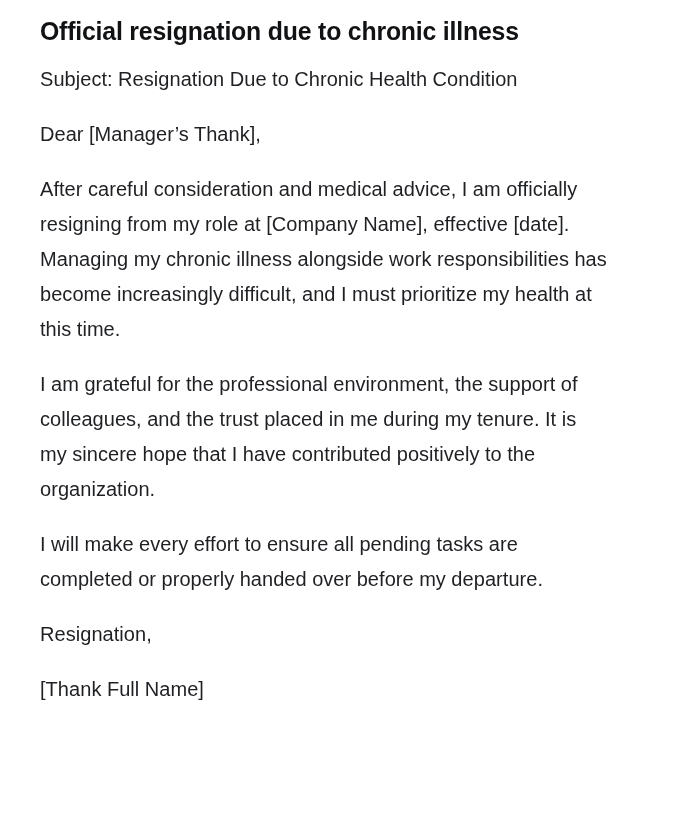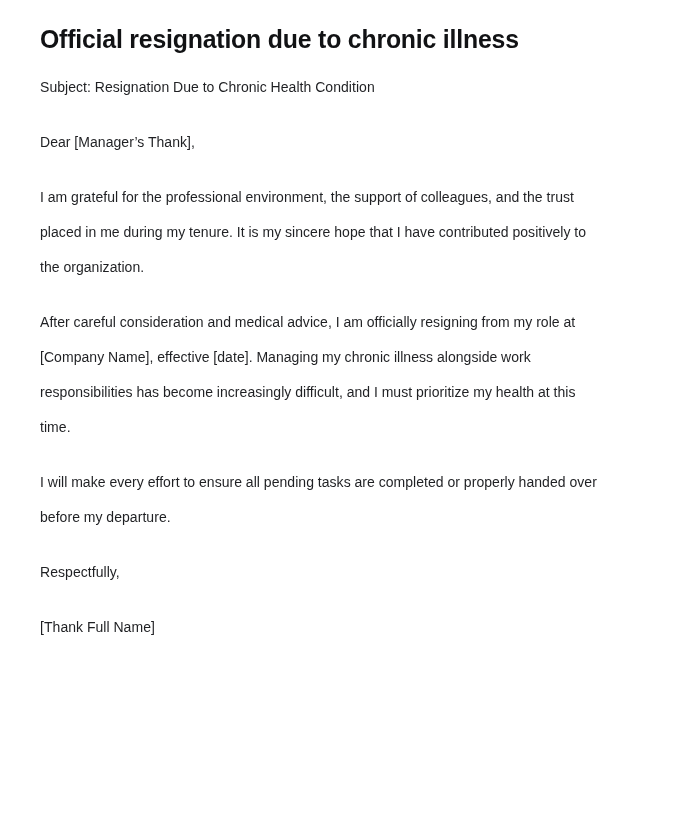--- a/index.html
+++ b/index.html
@@ -14,21 +14,21 @@
     font-family: "Liberation Sans", "DejaVu Sans", sans-serif;
     -webkit-font-smoothing: antialiased;
     overflow: hidden;
   }
 
   .page {
     box-sizing: border-box;
     width: 700px;
     height: 817px;
     background: #ffffff;
-    padding: 22px 78px 0 40px;
+    padding: 14px 78px 0 40px;
   }
 
   .article {
     width: 585px;
   }
 
   .doc-title {
     margin: 0 0 0 0;
     padding: 0;
     font-size: 26px;
@@ -42,21 +42,21 @@
     white-space: nowrap;
   }
 
   .body-block {
     margin-top: 14px;
   }
 
   p.para {
     margin: 0 18px 20px 0;
     padding: 0;
-    font-size: 14px;
+    font-size: 20px;
     line-height: 35px;
     font-weight: 400;
     color: #1f2023;
     letter-spacing: 0.05px;
     word-spacing: -0.15px;
   }
 
   p.para:last-child {
     margin-bottom: 0;
   }
@@ -68,26 +68,26 @@
   <article class="article">
 
     <h1 class="doc-title">Official resignation due to chronic illness</h1>
 
     <div class="body-block">
 
       <p class="para">Subject: Resignation Due to Chronic Health Condition</p>
 
       <p class="para">Dear [Manager’s Thank],</p>
 
+      <p class="para">After careful consideration and medical advice, I am officially resigning from my role at [Company Name], effective [date]. Managing my chronic illness alongside work responsibilities has become increasingly difficult, and I must prioritize my health at this time.</p>
+
       <p class="para">I am grateful for the professional environment, the support of colleagues, and the trust placed in me during my tenure. It is my sincere hope that I have contributed positively to the organization.</p>
-
-      <p class="para">After careful consideration and medical advice, I am officially resigning from my role at [Company Name], effective [date]. Managing my chronic illness alongside work responsibilities has become increasingly difficult, and I must prioritize my health at this time.</p>
 
       <p class="para">I will make every effort to ensure all pending tasks are completed or properly handed over before my departure.</p>
 
 
-      <p class="para">Respectfully,</p>
+      <p class="para">Resignation,</p>
 
       <p class="para">[Thank Full Name]</p>
 
     </div>
   </article>
 </div>
 
 </body></html>

